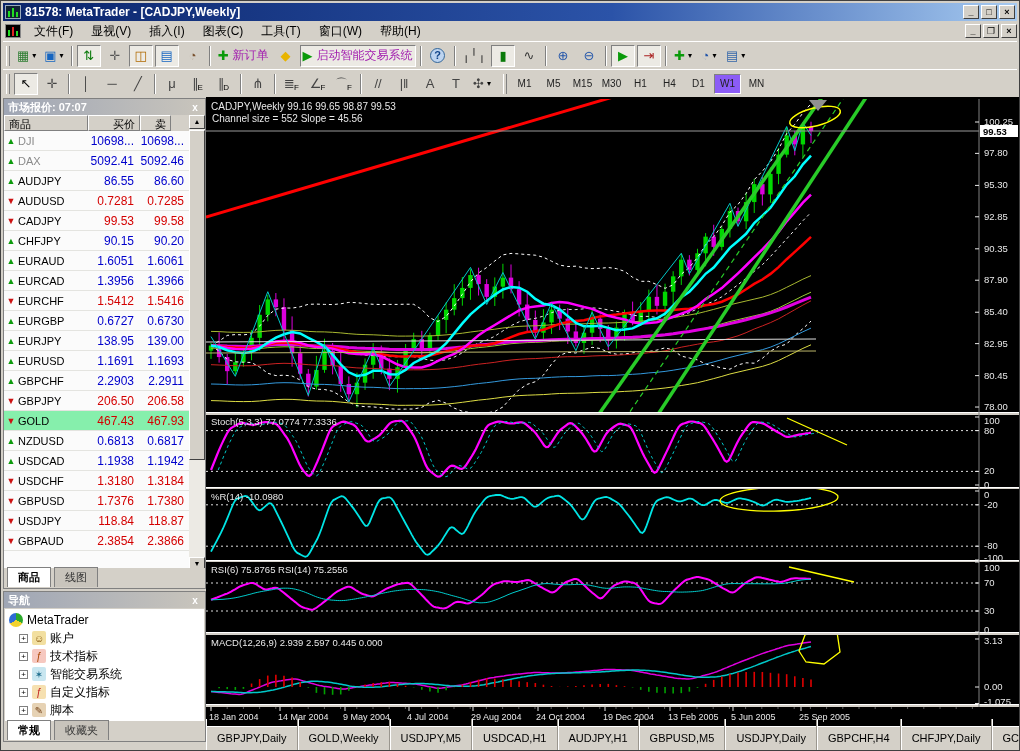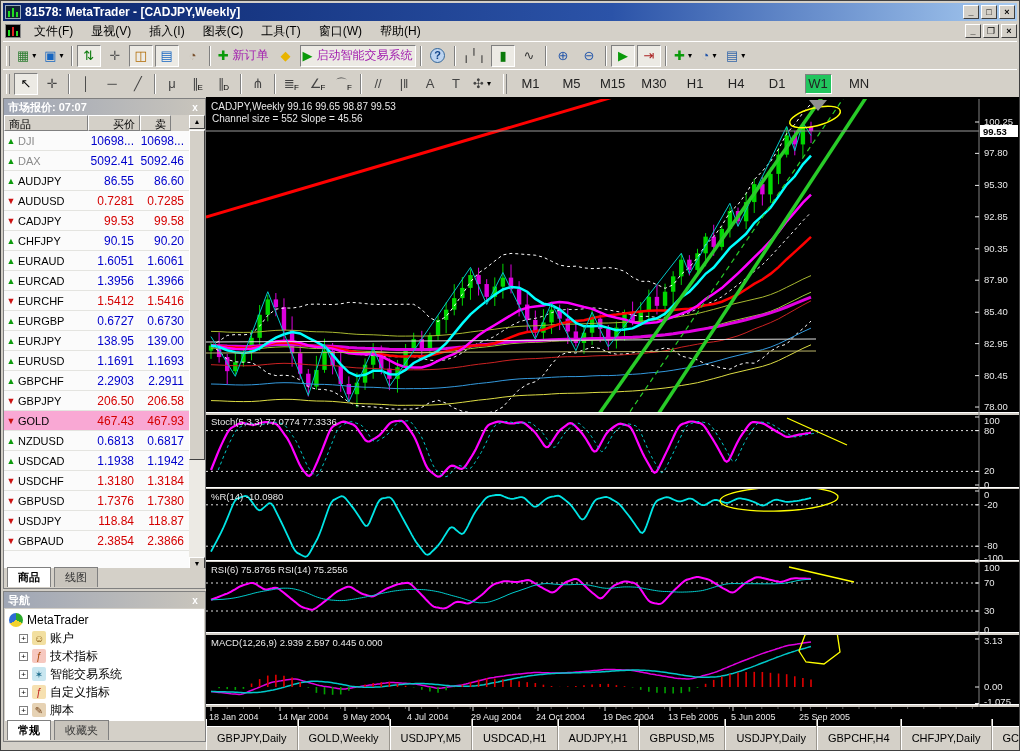--- a/index.html
+++ b/index.html
@@ -21,42 +21,42 @@
   #tb1{top:40px}#tb2{top:68px}
   .grip{width:4px;height:20px;margin:0 3px;border-left:1px solid #fff;border-right:1px solid #808080}
   .tb-btn{height:22px;min-width:24px;display:flex;align-items:center;justify-content:center;padding:0 2px;margin:0 1px;border:1px solid transparent;position:relative;font-size:12px}
   .tb-btn.pressed{border-color:#808080 #fff #fff #808080;background:#ECEAE4}
   .tb-btn .tb-glyph{font-size:13px;line-height:1}
   .tb-btn .tb-label{font-size:12px;margin-left:4px;color:#a21caf}
   .tb-btn .tb-dd{font-size:8px;margin-left:3px;color:#000}
   .tb-btn .tb-sub{font-size:8px;color:#000;position:relative;top:4px;left:-1px}
   .tb-btn.round .tb-glyph{background:#BDD4F0;border:1px solid #369;border-radius:50%;width:15px;height:15px;display:flex;align-items:center;justify-content:center;font-weight:bold;font-size:11px;color:#146}
   .tb-sep{width:2px;height:20px;border-left:1px solid #808080;border-right:1px solid #fff;margin:0 3px}
-  .tf-btn{height:20px;min-width:27px;display:flex;align-items:center;justify-content:center;font-size:13px;color:#222;border:1px solid transparent;margin:0 7px}
-  .tf-btn.pressed{border-color:#808080 #fff #fff #808080;background:#22c55e}
+  .tf-btn{height:20px;min-width:27px;display:flex;align-items:center;justify-content:center;font-size:10px;color:#222;border:1px solid transparent;margin:0 1px}
+  .tf-btn.pressed{border-color:#808080 #fff #fff #808080;background:#8b5cf6}
   
   .panel{position:absolute;left:2px;width:203px;background:#D4D0C8;border:1px solid #808080}
   #mw-panel{top:97px;height:491px}
   #nav-panel{top:590px;height:151px}
   .panel-title{height:16px;background:linear-gradient(to right,#9FA6B5,#C9C5BC);color:#fff;font-size:11px;font-weight:bold;display:flex;align-items:center;padding:0 4px}
   .panel-close{margin-left:auto;color:#fff;font-size:10px;font-weight:bold;width:12px;text-align:center}
   .mw-header{display:flex;height:16px;font-size:11px;background:#D4D0C8}
   .mw-header div{border:1px solid;border-color:#fff #808080 #808080 #fff;padding:1px 4px}
   .mwh-sym{width:84px}.mwh-bid{width:52px;text-align:right}.mwh-ask{width:31px;text-align:right}
   .mw-rows{position:absolute;top:32px;left:0;width:187px;height:440px;background:#FBFBFB;overflow:hidden}
   .mw-row{display:flex;height:20px;align-items:center;border-bottom:1px solid #E4E4E0;font-size:12px}
   .mw-row .arr{width:14px;text-align:center;font-size:9px}
   .arr.up::before{content:"▲";color:#0C9A0C}
   .arr.dn::before{content:"▼";color:#CC1111}
   .mw-row .sym{width:70px;color:#000;font-size:11px}
   .mw-row .sym.muted{color:#8A8A8A}
   .mw-row .bid,.mw-row .ask{width:50px;text-align:right;padding-right:4px}
   .mw-row .blue{color:#0000CC}.mw-row .red{color:#D40000}
   .mw-row.hl-blue{background:#CFEEFB}
-  .mw-row.hl-gold{background:#f9a8d4}
+  .mw-row.hl-gold{background:#86efac}
   
   .mw-scroll{position:absolute;top:16px;right:0;width:16px;height:456px;background:#ECEAE4}
   .sc-btn{position:absolute;left:0;width:16px;height:14px;background:#D4D0C8;border:1px solid;border-color:#fff #404040 #404040 #fff;font-size:7px;text-align:center;line-height:12px;color:#000}
   .sc-up{top:0}.sc-dn{bottom:0}
   .sc-thumb{position:absolute;left:0;top:15px;width:16px;height:330px;background:#D4D0C8;border:1px solid;border-color:#fff #404040 #404040 #fff}
   .panel-tabs{position:absolute;bottom:1px;left:0;width:100%;height:19px;display:flex;align-items:flex-end;background:#D4D0C8;font-size:11px}
   .ptab{padding:2px 10px;border:1px solid #808080;border-bottom:none;margin-left:3px;background:#C8C4BC;color:#333}
   .ptab.active{background:#fff;font-weight:bold;color:#000}
   
   .nav-tree{position:absolute;top:17px;left:1px;right:1px;height:113px;background:#fff;font-size:12px;padding:2px 0 0 4px}

